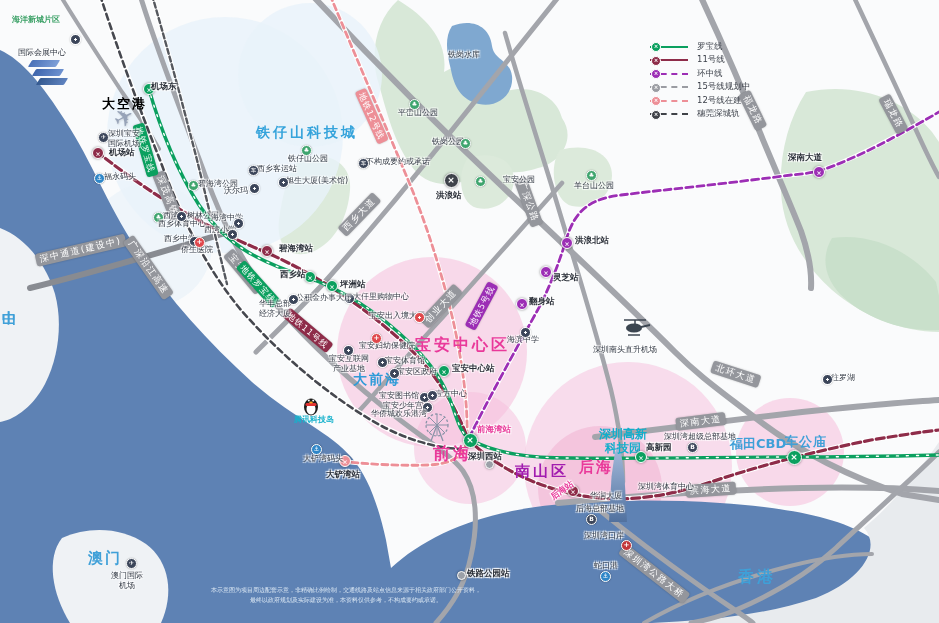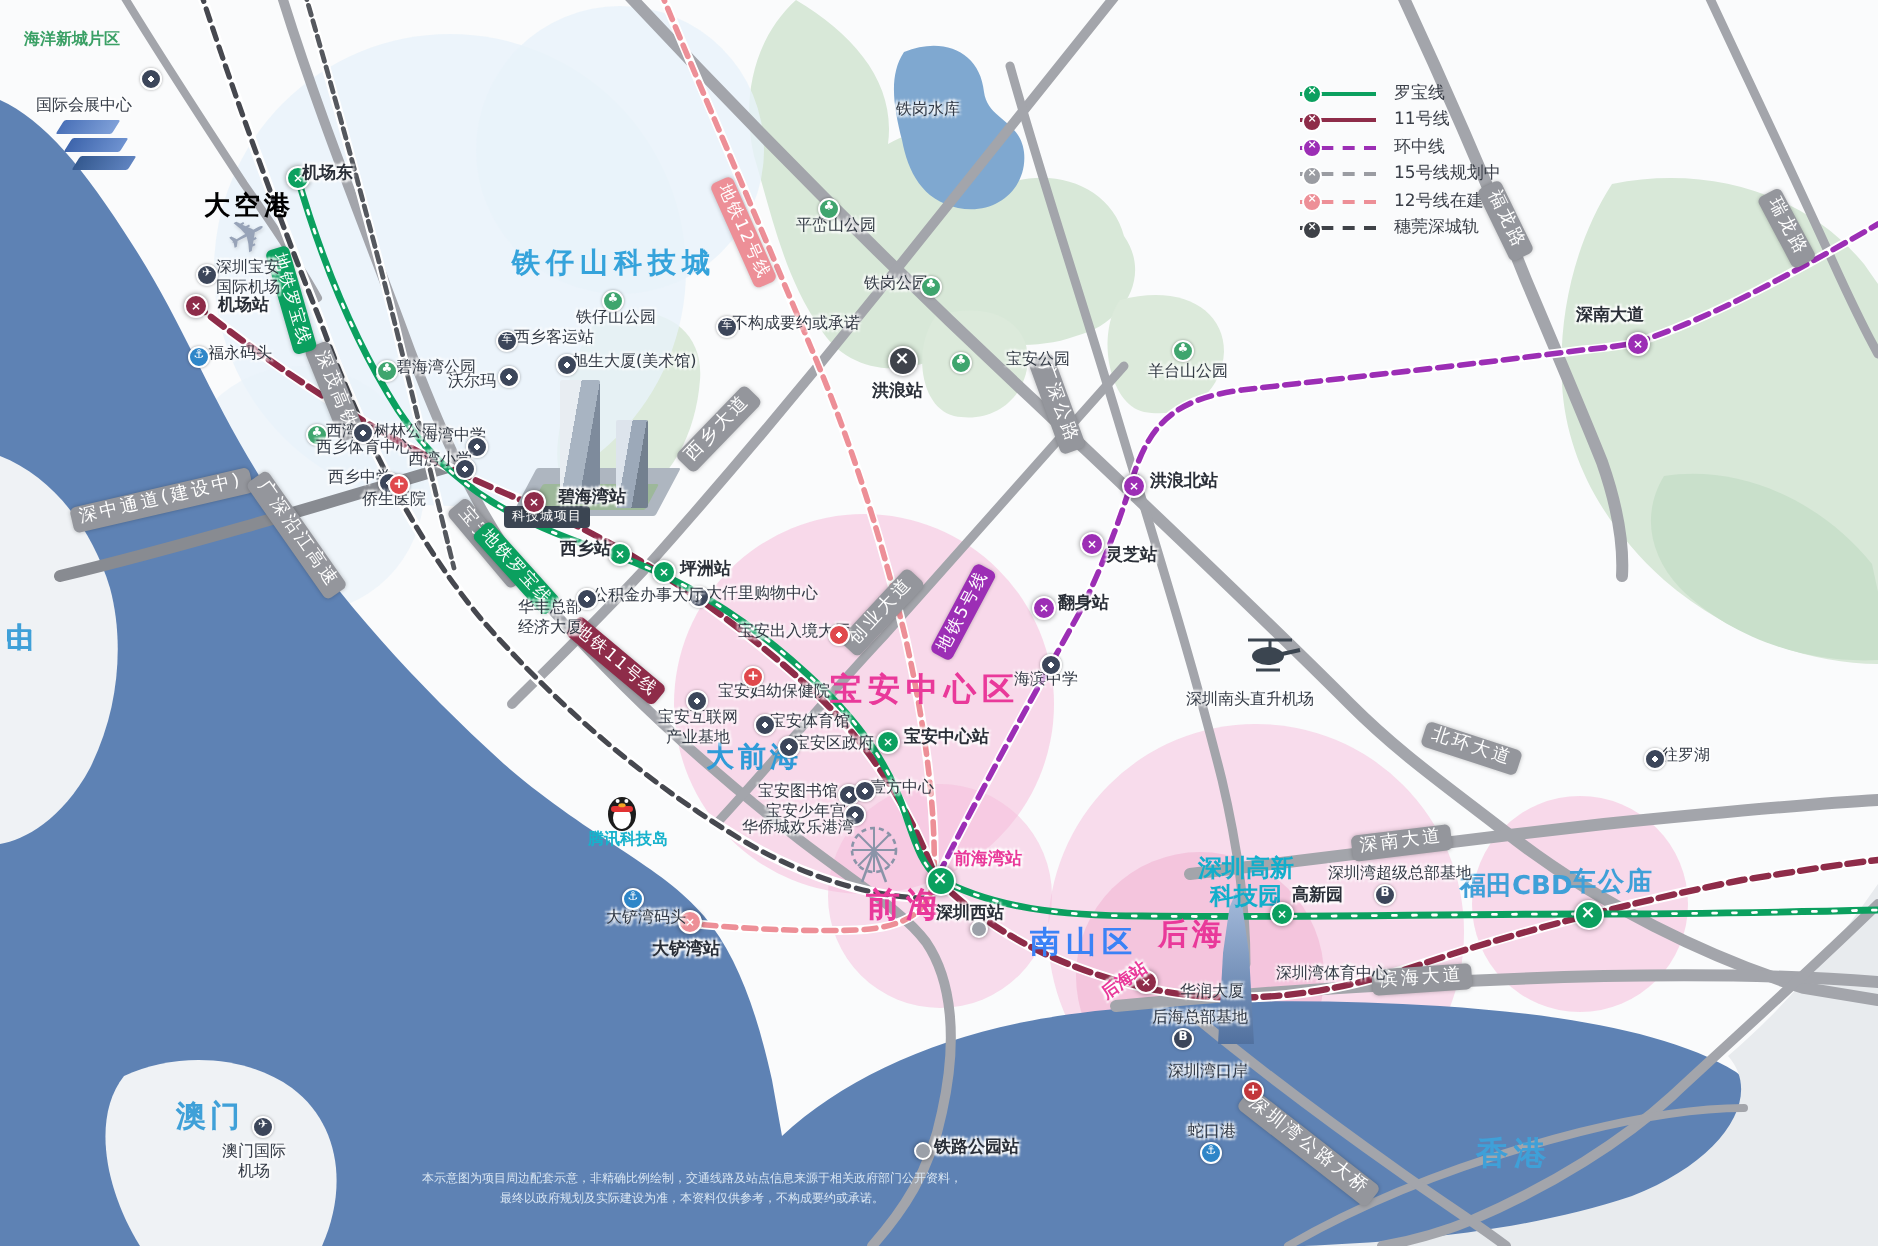--- a/index.html
+++ b/index.html
@@ -104,27 +104,20 @@
       <path d="M469,438 C491,394 516,349 541,304 C553,279 561,257 567,237 C576,209 591,199 621,195 C671,189 731,183 791,175 C801,174 811,173 819,171 C856,159 901,134 939,112" stroke="#fff" stroke-width="4.5"></path>
       <path d="M469,438 C491,394 516,349 541,304 C553,279 561,257 567,237 C576,209 591,199 621,195 C671,189 731,183 791,175 C801,174 811,173 819,171 C856,159 901,134 939,112" stroke="#9C2EB5" stroke-width="2.8" stroke-dasharray="7 4"></path>
     </g>
   </svg>
 
   <div class="bld" style="left:30px;top:60px;width:40px;height:40px;">
     <div class="towerface" style="left:0;top:0;width:28px;height:7px;background:linear-gradient(90deg,#4A71B8,#7FA0D8);transform:skewX(-32deg);"></div>
     <div class="towerface" style="left:4px;top:9px;width:28px;height:7px;background:linear-gradient(90deg,#3E65AC,#6E92D0);transform:skewX(-32deg);"></div>
     <div class="towerface" style="left:8px;top:18px;width:28px;height:7px;background:linear-gradient(90deg,#34598F,#5F83C0);transform:skewX(-32deg);"></div>
   </div>
-  <div class="bld" style="left:260px;top:190px;width:80px;height:80px;">
-    <div class="towerface" style="left:2px;top:44px;width:72px;height:24px;background:#AEB6C0;transform:skewX(-28deg);"></div>
-    <div class="towerface" style="left:8px;top:52px;width:58px;height:13px;background:#9DB89A;transform:skewX(-28deg);"></div>
-    <div class="towerface" style="left:20px;top:0;width:20px;height:62px;background:linear-gradient(100deg,#E8EDF2 0 35%,#A8B4C2 35% 65%,#7E8B9C 65%);"></div>
-    <div class="towerface" style="left:48px;top:20px;width:16px;height:44px;background:linear-gradient(100deg,#DDE4EC 0 35%,#9CA9B9 35% 65%,#73808F 65%);"></div>
-    <div id="project-label">科技城项目</div>
-  </div>
   <div class="bld" style="left:609px;top:446px;width:18px;height:76px;background:linear-gradient(180deg,#A6BCDC,#51719F);clip-path:polygon(50% 0%,68% 10%,86% 40%,100% 100%,0% 100%,14% 40%,32% 10%);"></div>
 
   <div id="legend">
       <div class="lrow">
         <span class="lsample">
           <span class="lline" style="border-top: 2.5px solid rgb(11, 160, 95);"></span>
           <span class="lx" style="background: rgb(11, 160, 95);">×</span>
         </span>
         <span class="llab">罗宝线</span>
       </div>
@@ -166,21 +159,21 @@
     </div>
 
   <div id="disclaimer">本示意图为项目周边配套示意，非精确比例绘制，交通线路及站点信息来源于相关政府部门公开资料，
 最终以政府规划及实际建设为准，本资料仅供参考，不构成要约或承诺。</div>
 <div class="lbl area" style="left: 12px; top: 15px; font-size: 8px; color: rgb(58, 160, 101);">海洋新城片区</div>
     <div class="lbl area" style="left: 102px; top: 96px; font-size: 13px; color: #000000; letter-spacing: 2px;">大空港</div>
     <div class="lbl area" style="left: 256px; top: 124px; font-size: 14px; color: rgb(53, 163, 219); letter-spacing: 3px;">铁仔山科技城</div>
     <div class="lbl area" style="left: 415px; top: 336px; font-size: 16px; color: rgb(233, 57, 154); letter-spacing: 3px;">宝安中心区</div>
     <div class="lbl area" style="left: 353px; top: 371px; font-size: 14px; color: rgb(47, 155, 216); letter-spacing: 2px;">大前海</div>
     <div class="lbl area" style="left: 433px; top: 443px; font-size: 17px; color: rgb(233, 57, 154); letter-spacing: 3px;">前海</div>
-    <div class="lbl area" style="left: 515px; top: 463px; font-size: 15px; color: #3b82f6; letter-spacing: 3px;">南山区</div>
+    <div class="lbl area" style="left: 515px; top: 463px; font-size: 15px; color: #a21caf; letter-spacing: 3px;">南山区</div>
     <div class="lbl area" style="left: 579px; top: 459px; font-size: 15px; color: rgb(233, 57, 154); letter-spacing: 2px;">后海</div>
     <div class="lbl area" style="left: 599px; top: 427px; font-size: 12px; color: rgb(18, 174, 203); text-align: center;">深圳高新
 科技园</div>
     <div class="lbl area" style="left: 730px; top: 436px; font-size: 13px; color: rgb(63, 160, 216);">福田CBD</div>
     <div class="lbl area" style="left: 785px; top: 434px; font-size: 13px; color: rgb(63, 160, 216); letter-spacing: 1px;">车公庙</div>
     <div class="lbl area" style="left: 738px; top: 568px; font-size: 16px; color: rgb(63, 160, 216); letter-spacing: 3px;">香港</div>
     <div class="lbl area" style="left: 88px; top: 550px; font-size: 15px; color: rgb(63, 160, 216); letter-spacing: 2px;">澳门</div>
     <div class="lbl area vert" style="left: 1px; top: 300px; font-size: 14px; color: rgb(63, 160, 216);">中山</div>
     <div class="lbl area" style="left: 294px; top: 415px; font-size: 8px; color: rgb(23, 178, 204);">腾讯科技岛</div>
     <div class="roadtag" style="left: 36px; top: 254px; transform: rotate(-13deg);">深中通道(建设中)</div>

